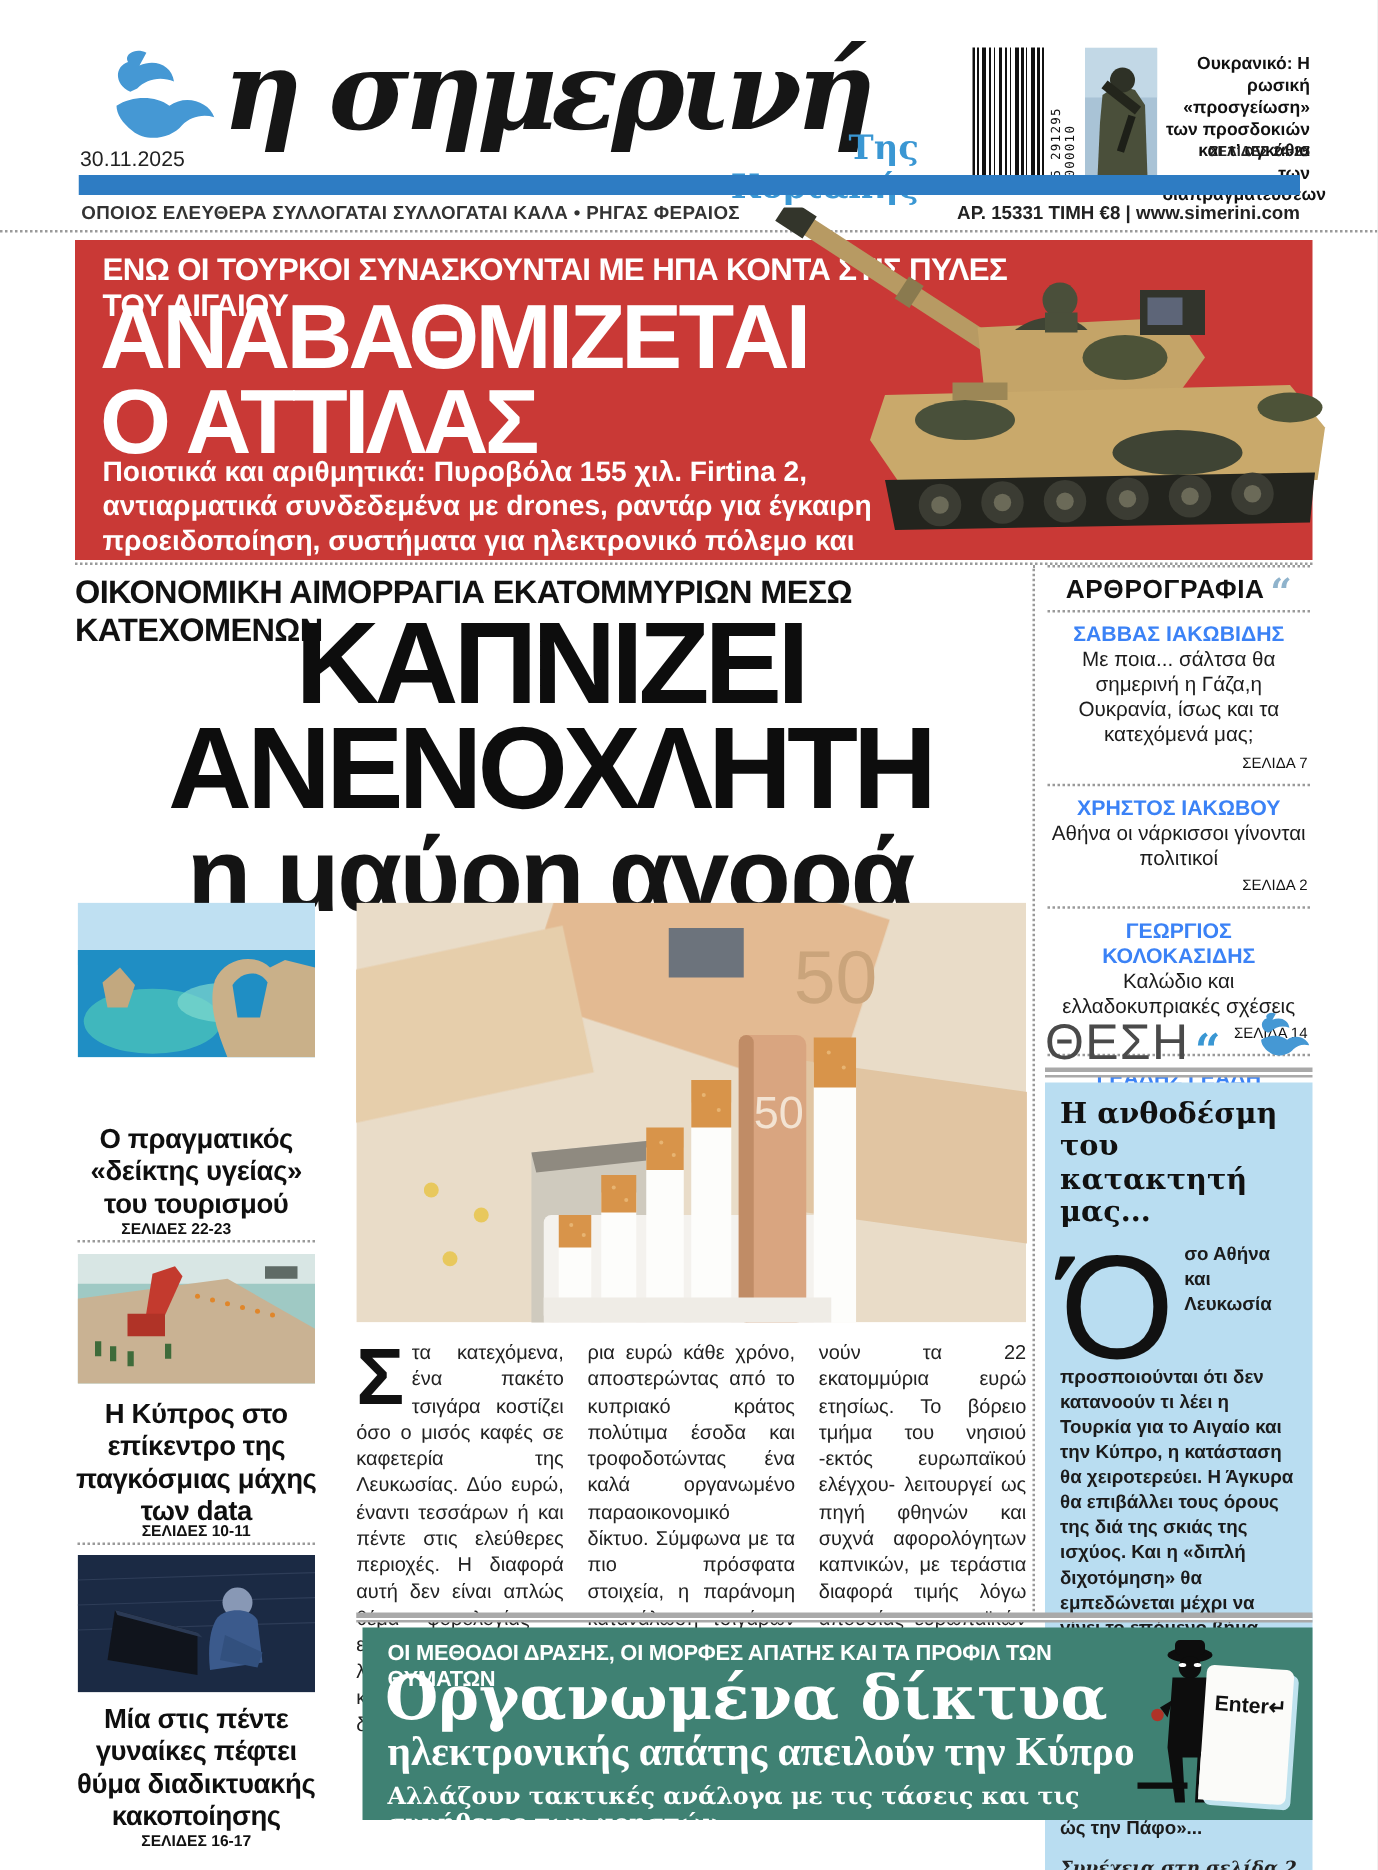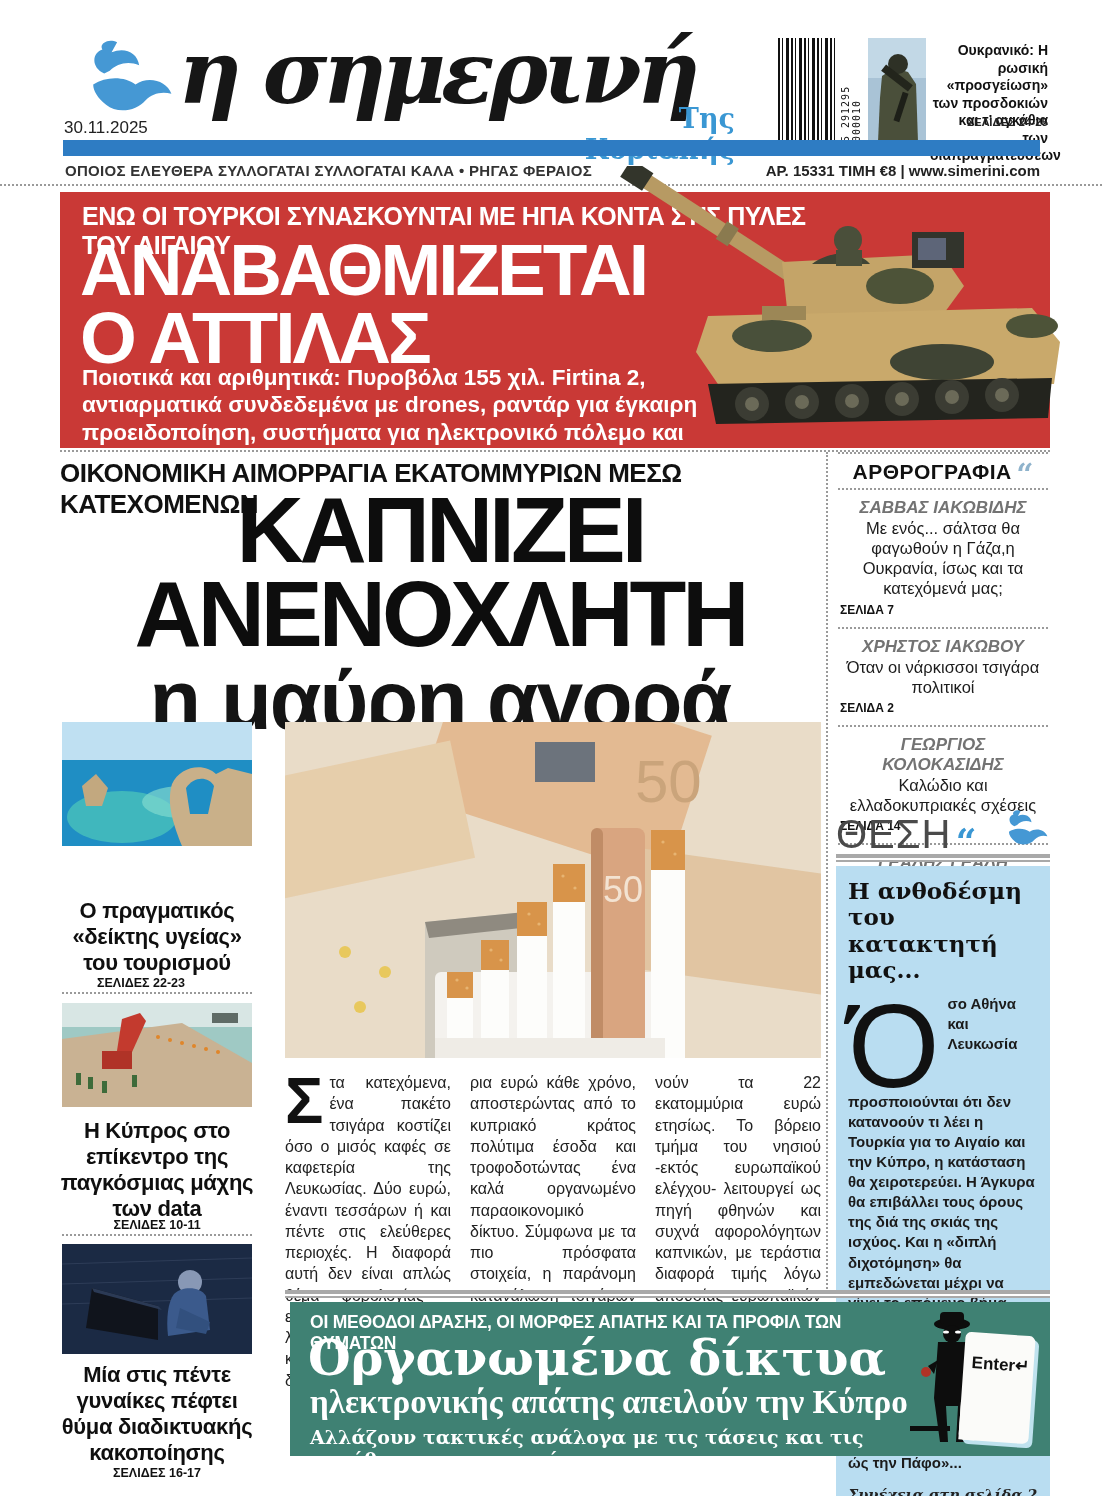--- a/index.html
+++ b/index.html
@@ -41,23 +41,23 @@
 
   
   .lr-kicker{font-size:15.5px;font-weight:bold;text-align:center;line-height:1.25;color:#111;}
   .lr-title{font-size:22px;font-weight:bold;text-align:center;line-height:1.18;letter-spacing:-.3px;color:#0f0f0f;}
   .lr-pages{font-size:12.5px;font-weight:bold;text-align:center;color:#111;margin-top:4px;}
   .photo{overflow:hidden;}
 
   
   .sb-header{font-size:21px;font-weight:bold;text-align:center;color:#111;letter-spacing:.5px;}
   .quote{color:#8fb3cc;font-family:"DejaVu Serif",serif;font-weight:bold;font-size:30px;line-height:.6;vertical-align:-6px;}
-  .sb-author{font-size:17px;font-weight:bold;text-align:center;color:#737373;font-style:italic;}
+  .sb-author{font-size:17px;font-weight:bold;text-align:center;color:#3b82f6;}
   .sb-text{font-size:16.5px;text-align:center;line-height:1.22;color:#1c1c1c;}
-  .sb-page{font-size:12px;font-weight:bold;text-align:left;color:#111;margin-top:4px;}
+  .sb-page{font-size:12px;font-weight:normal;text-align:right;color:#111;margin-top:4px;}
   .thesi-hd{font-size:40px;color:#4a4a4a;letter-spacing:1px;font-family:"Liberation Sans",sans-serif;}
   .thesi-box{background:#b9ddf1;}
   .thesi-title{font-family:"DejaVu Serif",serif;font-weight:bold;font-size:23px;line-height:1.15;color:#111;}
   .thesi-body{font-size:15px;font-weight:bold;line-height:1.34;color:#1b1b1b;text-align:left;}
   .thesi-drop{float:left;font-size:118px;line-height:.78;font-weight:normal;font-family:"Liberation Sans",sans-serif;
               color:#111;padding:6px 8px 0 0;}
   .thesi-cont{font-family:"DejaVu Serif",serif;font-style:italic;font-weight:bold;font-size:14.5px;color:#222;}
 
   
   .fraud{background:#3f8173;}
@@ -290,28 +290,28 @@
   <div class="abs" style="left:838px;top:452px;width:210px;">
     <div class="dotted-h"></div>
     <div style="padding:6px 0 4px 0;text-align:center;">
       <span class="sb-header">ΑΡΘΡΟΓΡΑΦΙΑ</span>
       <span class="quote">“</span>
     </div>
     <div class="dotted-h"></div>
 
     <div style="padding:8px 2px 10px 2px;">
       <div class="sb-author">ΣΑΒΒΑΣ ΙΑΚΩΒΙΔΗΣ</div>
-      <div class="sb-text">Με ενός... σάλτσα θα φαγωθούν η Γάζα,η Ουκρανία, ίσως και τα κατεχόμενά μας;</div>
+      <div class="sb-text">Με ποια... σάλτσα θα σημερινή η Γάζα,η Ουκρανία, ίσως και τα κατεχόμενά μας;</div>
       <div class="sb-page">ΣΕΛΙΔΑ 7</div>
     </div>
     <div class="dotted-h"></div>
 
     <div style="padding:8px 2px 10px 2px;">
       <div class="sb-author">ΧΡΗΣΤΟΣ ΙΑΚΩΒΟΥ</div>
-      <div class="sb-text">Όταν οι νάρκισσοι τσιγάρα πολιτικοί</div>
+      <div class="sb-text">Αθήνα οι νάρκισσοι γίνονται πολιτικοί</div>
       <div class="sb-page">ΣΕΛΙΔΑ 2</div>
     </div>
     <div class="dotted-h"></div>
 
     <div style="padding:8px 2px 10px 2px;">
       <div class="sb-author">ΓΕΩΡΓΙΟΣ ΚΟΛΟΚΑΣΙΔΗΣ</div>
       <div class="sb-text">Καλώδιο και ελλαδοκυπριακές σχέσεις</div>
       <div class="sb-page">ΣΕΛΙΔΑ 14</div>
     </div>
     <div class="dotted-h"></div>

